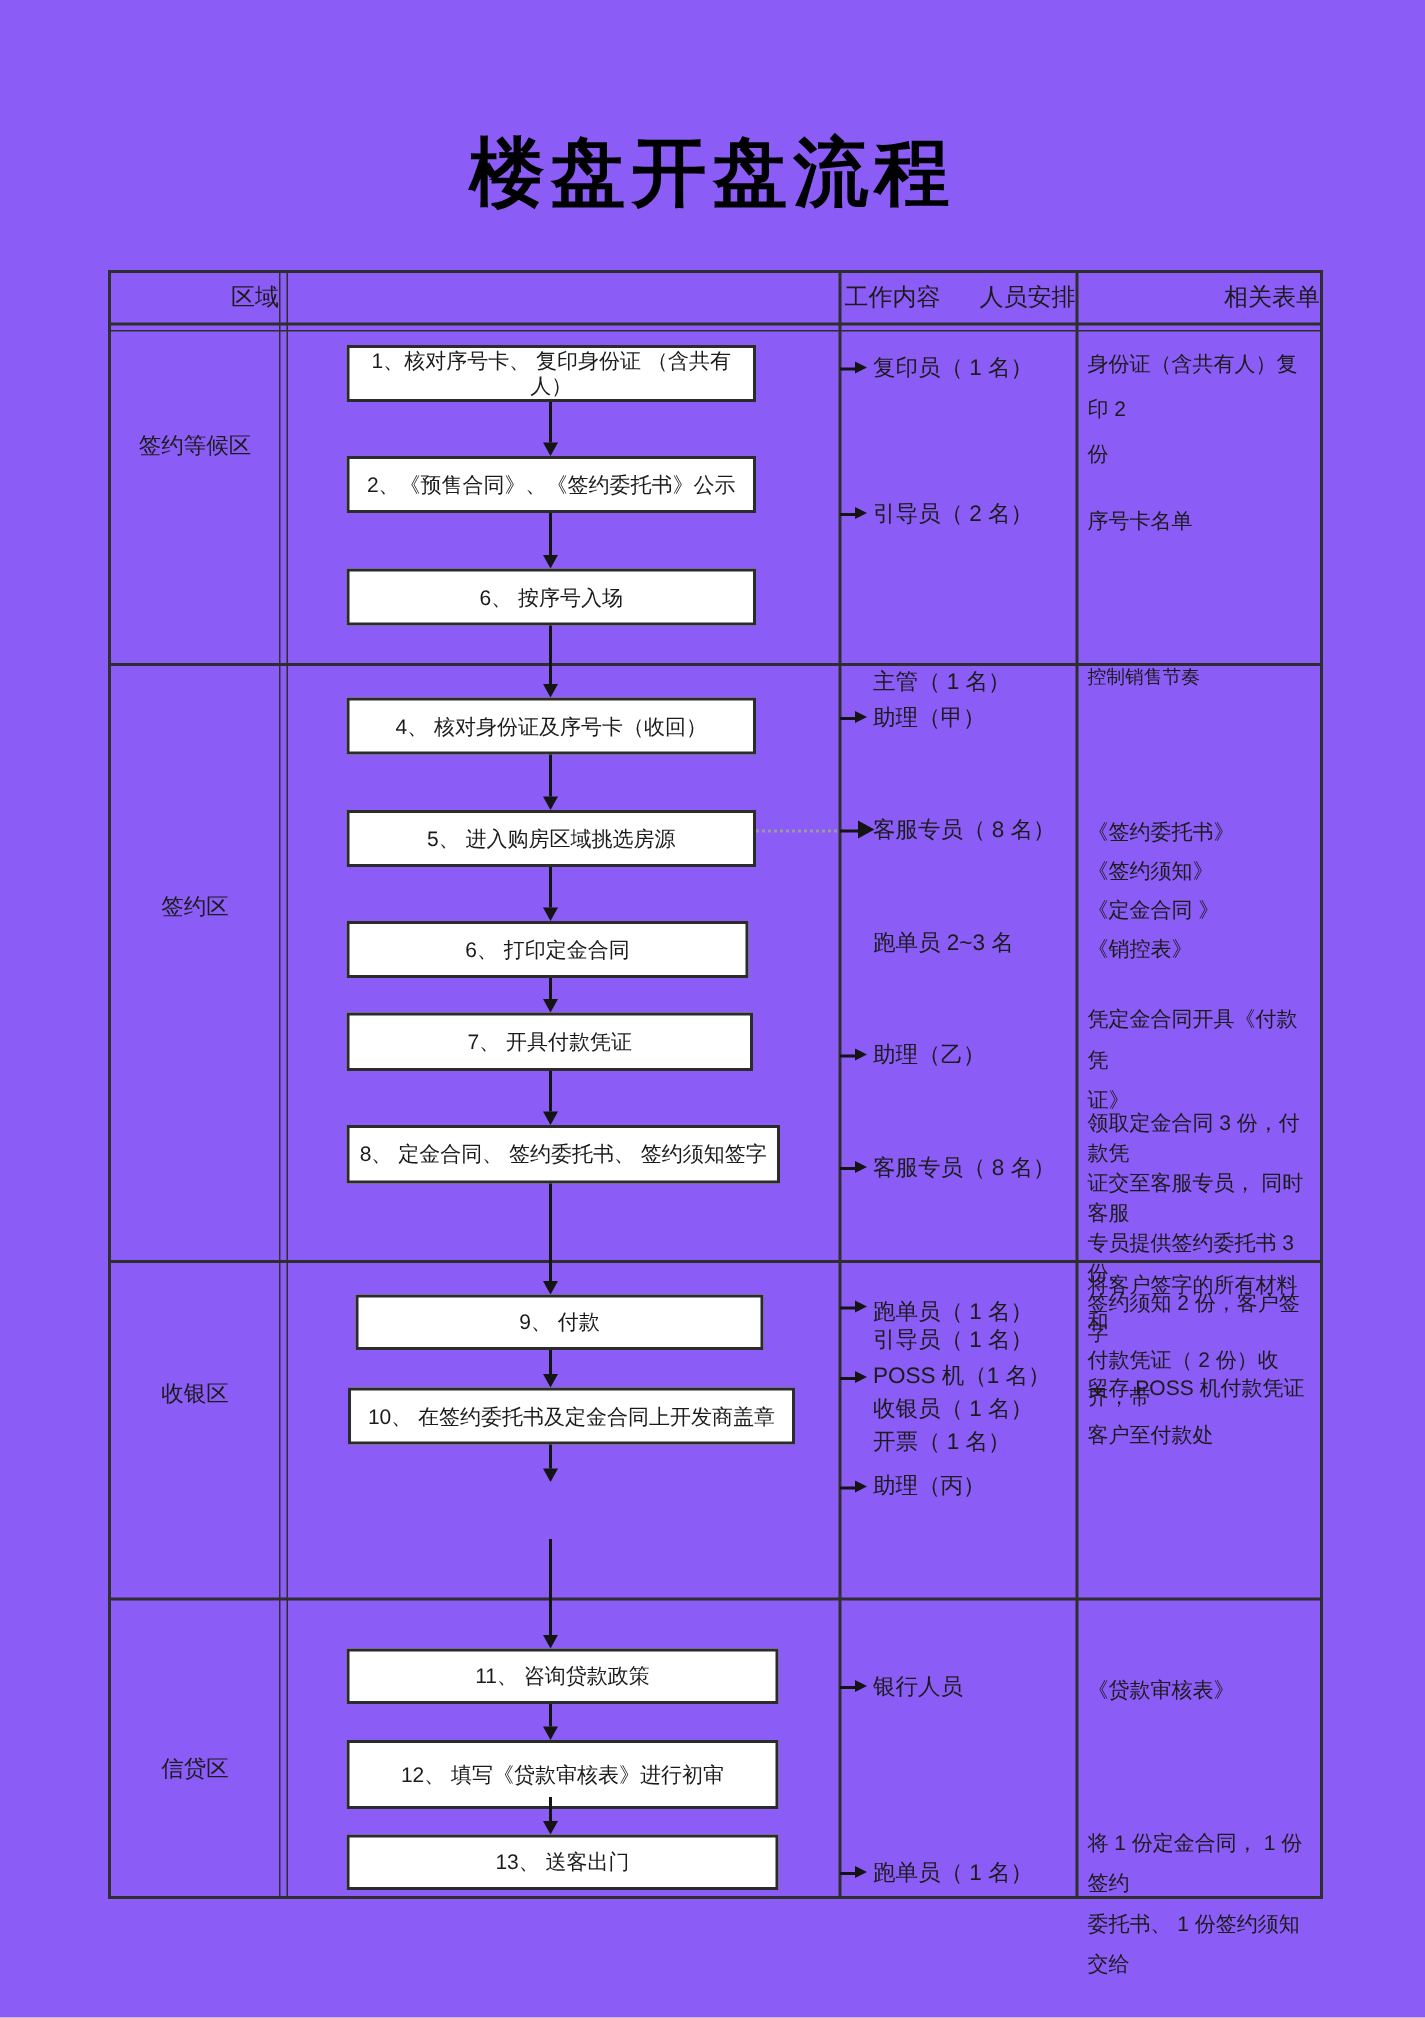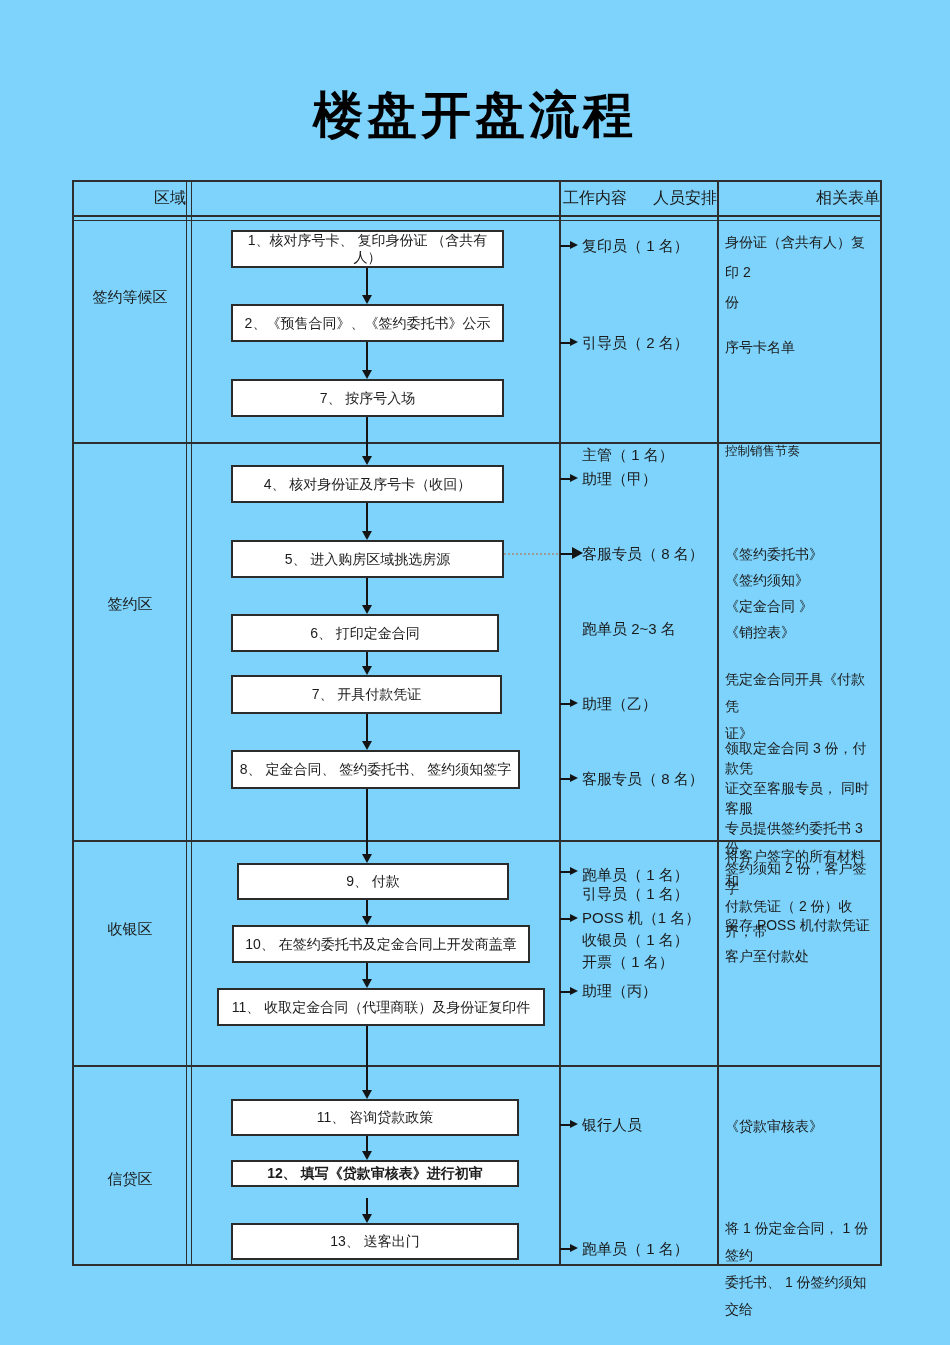--- a/index.html
+++ b/index.html
@@ -1,16 +1,16 @@
 <!DOCTYPE html>
 <html><head>
 <meta charset="utf-8">
 <style>
   html,body{margin:0;padding:0;background:#ffffff;}
-  .page{position:relative;width:950px;height:1345px;background:#7dd3fc;overflow:hidden;
+  .page{position:relative;width:950px;height:1345px;background:#8b5cf6;overflow:hidden;
         font-family:"Liberation Sans",sans-serif;color:#1b1b1b;}
   .title{position:absolute;left:0;right:0;top:82px;text-align:center;
          font-family:"DejaVu Serif",serif;font-weight:bold;font-size:50px;letter-spacing:4px;color:#000;}
   .tbl{position:absolute;left:72px;top:180px;width:806px;height:1082px;border:2px solid #2e2e2e;}
   .vline,.hline{position:absolute;background:#2e2e2e;}
   .th{position:absolute;top:6px;font-size:16px;text-align:right;}
   .area{position:absolute;left:0;width:112px;text-align:center;font-size:15px;}
   .fbox{position:absolute;border:2px solid #2b2b2b;display:flex;align-items:center;justify-content:center;
         font-size:14px;text-align:center;background:#fff;line-height:17px;padding:0 4px;box-sizing:border-box;}
   .arrow-v{position:absolute;width:2px;background:#141414;}
@@ -51,34 +51,33 @@
     <div class="th" style="left:485px;width:158px;">人员安排</div>
     <div class="th" style="left:643px;width:163px;">相关表单</div>
 
     <div class="area" style="top:106px;">签约等候区</div>
     <div class="area" style="top:413px;">签约区</div>
     <div class="area" style="top:738px;">收银区</div>
     <div class="area" style="top:988px;">信贷区</div>
 
     <div class="fbox" style="left:157px;top:48px;width:273px;height:38px;">1、核对序号卡、 复印身份证 （含共有人）</div>
     <div class="fbox" style="left:157px;top:122px;width:273px;height:38px;">2、《预售合同》、《签约委托书》公示</div>
-    <div class="fbox" style="left:157px;top:197px;width:273px;height:38px;">7、 按序号入场</div>
+    <div class="fbox" style="left:157px;top:197px;width:273px;height:38px;">6、 按序号入场</div>
 
     <div class="fbox" style="left:157px;top:283px;width:273px;height:38px;">4、 核对身份证及序号卡（收回）</div>
     <div class="fbox" style="left:157px;top:358px;width:273px;height:38px;">5、 进入购房区域挑选房源</div>
     <div class="fbox" style="left:157px;top:432px;width:268px;height:38px;">6、 打印定金合同</div>
     <div class="fbox" style="left:157px;top:493px;width:271px;height:39px;">7、 开具付款凭证</div>
     <div class="fbox" style="left:157px;top:568px;width:289px;height:39px;">8、 定金合同、 签约委托书、 签约须知签字</div>
 
     <div class="fbox" style="left:163px;top:681px;width:272px;height:37px;text-align:right;">9、 付款</div>
     <div class="fbox" style="left:158px;top:743px;width:298px;height:38px;">10、 在签约委托书及定金合同上开发商盖章</div>
-    <div class="fbox" style="left:143px;top:806px;width:328px;height:38px;">11、 收取定金合同（代理商联）及身份证复印件</div>
 
     <div class="fbox" style="left:157px;top:917px;width:288px;height:37px;">11、 咨询贷款政策</div>
-    <div class="fbox" style="left:157px;top:978px;width:288px;height:27px;font-weight:bold;">12、 填写《贷款审核表》进行初审</div>
+    <div class="fbox" style="left:157px;top:978px;width:288px;height:46px;">12、 填写《贷款审核表》进行初审</div>
     <div class="fbox" style="left:157px;top:1041px;width:288px;height:37px;">13、 送客出门</div>
 
     <div class="arrow-v" style="left:292px;top:86px;height:27px;"></div>
     <div class="arrow-v" style="left:292px;top:160px;height:28px;"></div>
     <div class="arrow-v" style="left:292px;top:235px;height:39px;"></div>
     <div class="arrow-v" style="left:292px;top:321px;height:28px;"></div>
     <div class="arrow-v" style="left:292px;top:396px;height:27px;"></div>
     <div class="arrow-v" style="left:292px;top:470px;height:14px;"></div>
     <div class="arrow-v" style="left:292px;top:532px;height:27px;"></div>
     <div class="arrow-v" style="left:292px;top:607px;height:65px;"></div>

